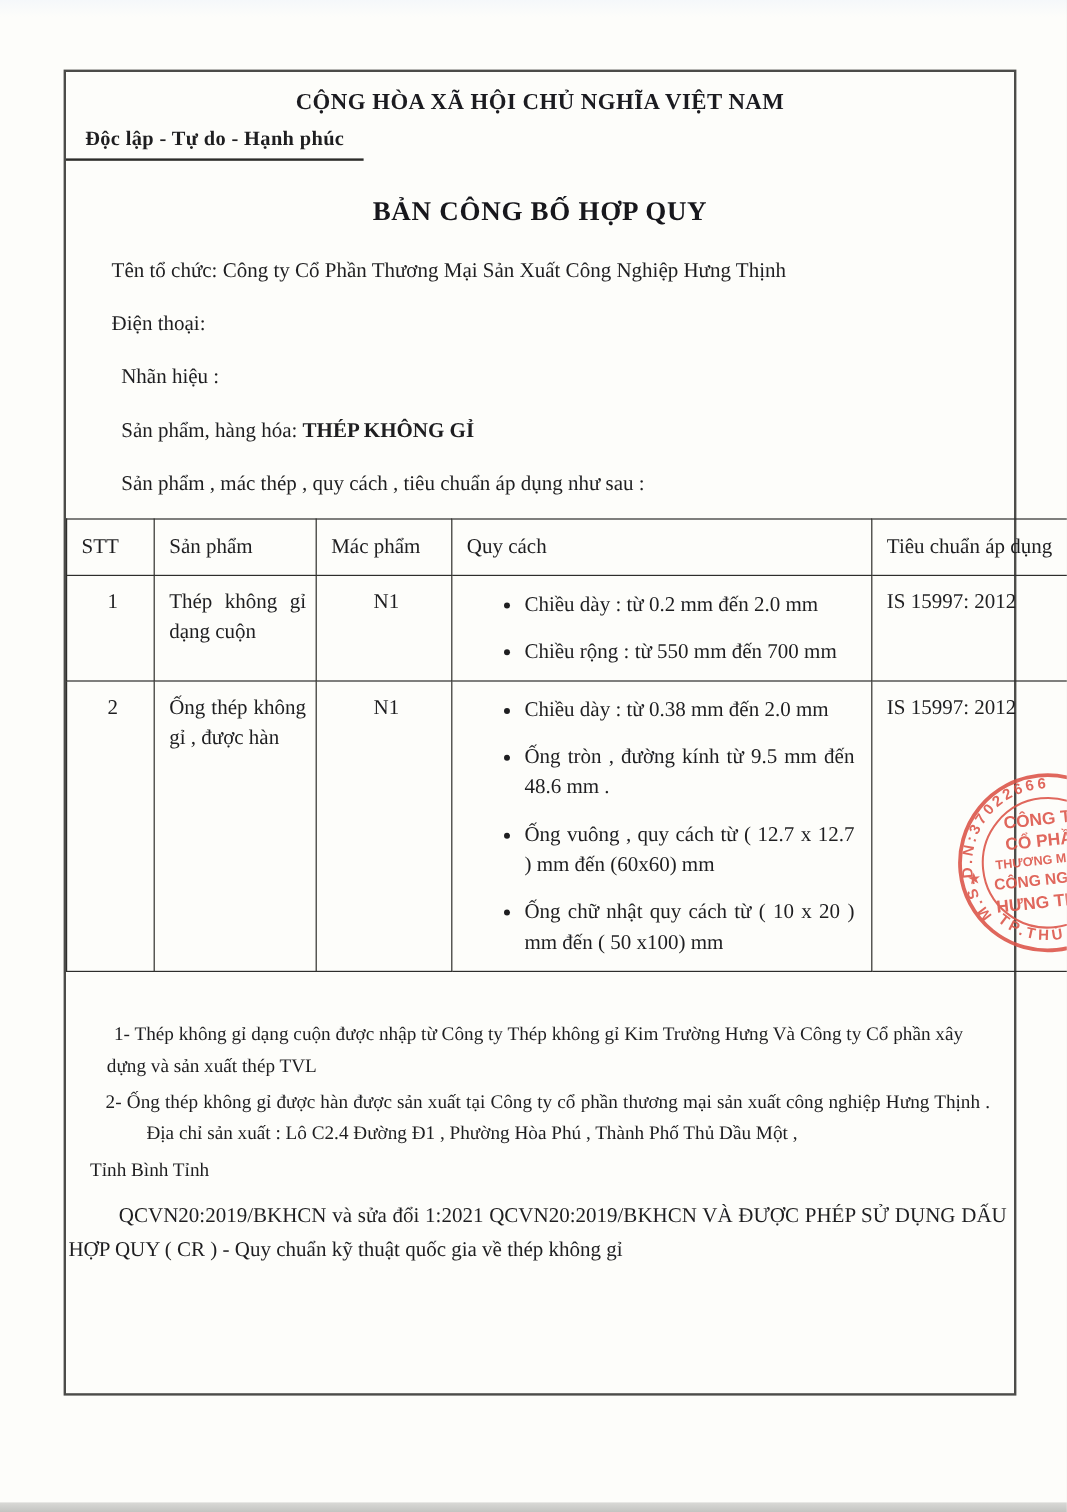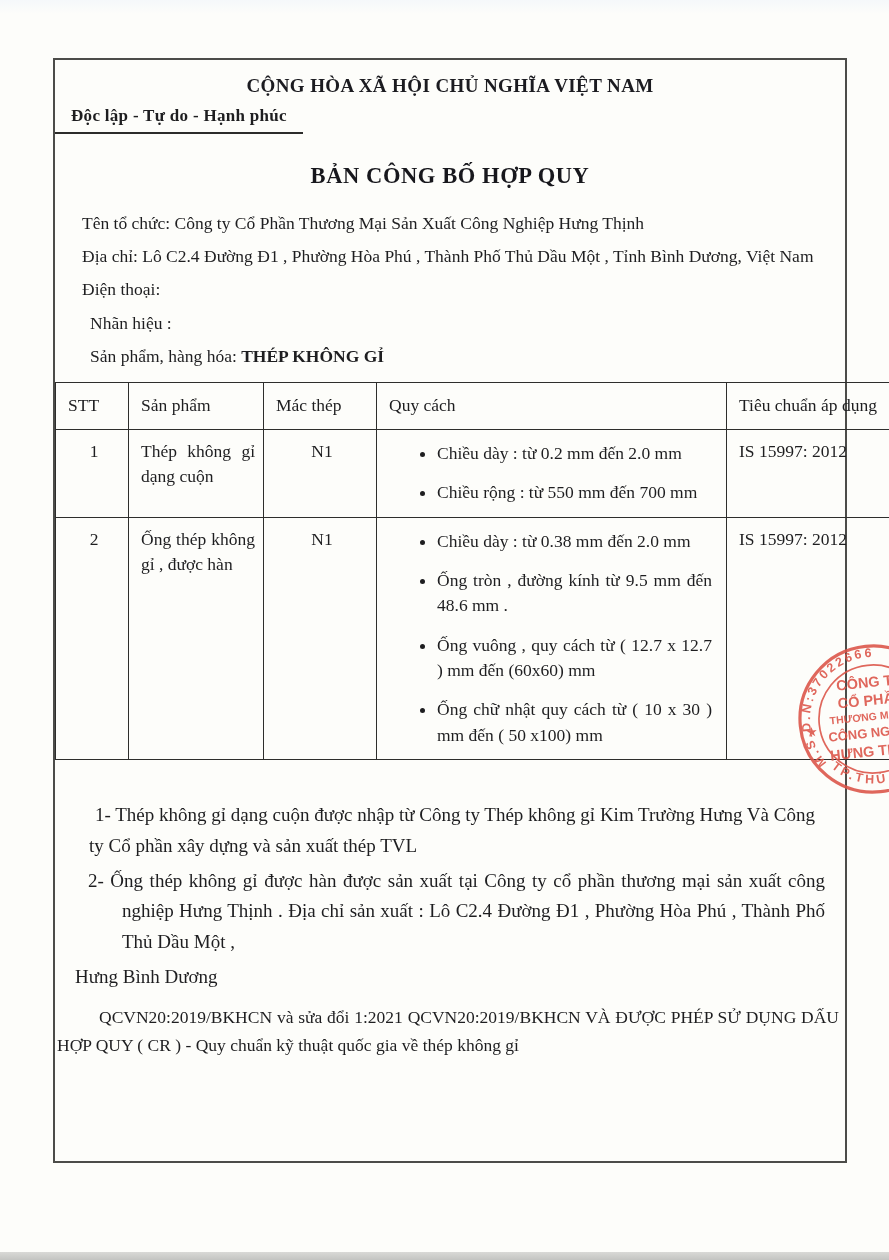--- a/index.html
+++ b/index.html
@@ -46,21 +46,21 @@
     display:inline-block;font-weight:bold;font-size:17px;
     padding:0 16px 3px 16px;border-bottom:2.5px solid #2c2c2a;letter-spacing:.3px;
   }
   .doc-title{
     text-align:center;font-weight:bold;font-size:22.5px;letter-spacing:.6px;
     margin:24px 0 0 0;color:#17171c;
   }
   .doc-number{text-align:center;font-size:17.5px;margin:8px 0 0 0;}
 
   .info{margin:14px 22px 0 22px;}
-  .info p{margin:5px;}
+  .info p{margin:16px;}
   .info .indent-block{padding-left:8px;margin-top:5px;}
   .bold{font-weight:bold;}
 
   table.spec{
     border-collapse:collapse;
     width:777px;margin:12px auto 0 auto;
     font-size:17.5px;line-height:1.45;
     table-layout:fixed;
   }
   table.spec th,table.spec td{
@@ -78,21 +78,21 @@
   th.c-qc,td.c-qc{width:329px;}
   th.c-tc,td.c-tc{width:178px;padding-left:10px;}
   td.c-qc ul{
     margin:2px 0 0 0;padding:0 6px 0 48px;list-style:disc outside;
   }
   td.c-qc li{
     margin:0 0 14px 0;text-align:justify;text-justify:inter-word;
   }
   td.c-qc li:last-child{margin-bottom:2px;}
 
-  .notes{margin:40px 20px 10px 20px;font-size:19px;line-height:1.6;}
+  .notes{margin:40px 20px 10px 20px;font-size:16px;line-height:1.6;}
   .notes p{margin:0 0 5px 0;}
   .note-1{padding-left:14px;text-indent:6px;}
   .note-2{padding-left:47px;text-indent:-34px;text-align:justify;}
   .province{margin-left:14px;}
   .conformity-intro{margin-left:20px;}
   .conformity{
     margin:2px 6px 0 2px;text-indent:42px;
     text-align:justify;text-justify:inter-word;
   }
 
@@ -113,34 +113,34 @@
 
       <p class="nat-title">CỘNG HÒA XÃ HỘI CHỦ NGHĨA VIỆT NAM</p>
       <div class="motto-wrap">
         <span class="motto">Độc lập - Tự do - Hạnh phúc</span>
       </div>
 
       <p class="doc-title">BẢN CÔNG BỐ HỢP QUY</p>
 
       <div class="info">
         <p>Tên tổ chức: Công ty Cổ Phần Thương Mại Sản Xuất Công Nghiệp Hưng Thịnh</p>
-        <p>Địa chỉ: Lô C2.4 Đường Đ1 , Phường Hòa Phú , Thành Phố Thủ Dầu Một , Tỉnh Bình Dương, Việt Nam</p>
         <p>Điện thoại:</p>
         <div class="indent-block">
           <p>Nhãn hiệu :</p>
           <p><span>Sản phẩm, hàng hóa: </span><span class="bold">THÉP KHÔNG GỈ</span></p>
+          <p>Sản phẩm , mác thép , quy cách , tiêu chuẩn áp dụng như sau :</p>
         </div>
       </div>
 
       <table class="spec">
         <thead>
           <tr>
             <th class="c-stt">STT</th>
             <th class="c-sp">Sản phẩm</th>
-            <th class="c-mt">Mác thép</th>
+            <th class="c-mt">Mác phẩm</th>
             <th class="c-qc">Quy cách</th>
             <th class="c-tc">Tiêu chuẩn áp dụng</th>
           </tr>
         </thead>
         <tbody>
           <tr>
             <td class="c-stt">1</td>
             <td class="c-sp">Thép không gỉ dạng cuộn</td>
             <td class="c-mt">N1</td>
             <td class="c-qc">
@@ -153,32 +153,32 @@
           </tr>
           <tr>
             <td class="c-stt">2</td>
             <td class="c-sp">Ống thép không gỉ , được hàn</td>
             <td class="c-mt">N1</td>
             <td class="c-qc">
               <ul>
                 <li>Chiều dày : từ 0.38 mm đến 2.0 mm</li>
                 <li>Ống tròn , đường kính từ 9.5 mm đến 48.6 mm .</li>
                 <li>Ống vuông , quy cách từ ( 12.7 x 12.7 ) mm đến (60x60) mm</li>
-                <li>Ống chữ nhật quy cách từ ( 10 x 30 ) mm đến ( 50 x100) mm</li>
+                <li>Ống chữ nhật quy cách từ ( 10 x 20 ) mm đến ( 50 x100) mm</li>
               </ul>
             </td>
             <td class="c-tc">IS 15997: 2012</td>
           </tr>
         </tbody>
       </table>
 
       <div class="notes">
         <p class="note-1">1- Thép không gỉ dạng cuộn được nhập từ Công ty Thép không gỉ Kim Trường Hưng Và Công ty Cổ phần xây dựng và sản xuất thép TVL</p>
         <p class="note-2">2- Ống thép không gỉ được hàn được sản xuất tại Công ty cổ phần thương mại sản xuất công nghiệp Hưng Thịnh . Địa chỉ sản xuất : Lô C2.4 Đường Đ1 , Phường Hòa Phú , Thành Phố Thủ Dầu Một ,</p>
-        <p class="province">Hưng Bình Dương</p>
+        <p class="province">Tỉnh Bình Tỉnh</p>
       </div>
       <p class="conformity">QCVN20:2019/BKHCN và sửa đổi 1:2021 QCVN20:2019/BKHCN VÀ ĐƯỢC PHÉP SỬ DỤNG DẤU HỢP QUY ( CR ) -  Quy chuẩn kỹ thuật quốc gia về thép không gỉ</p>
 
     </div>
   </div>
 
   <svg class="stamp" viewBox="0 0 214 214" xmlns="http://www.w3.org/2000/svg">
     <defs>
       <path id="arcTop" d="M 61.5,151.5 A 63,63 0 1 1 170,107"></path>
       <path id="arcBottom" d="M 54.3,143.0 A 63,63 0 0 0 159.7,143.0"></path>

